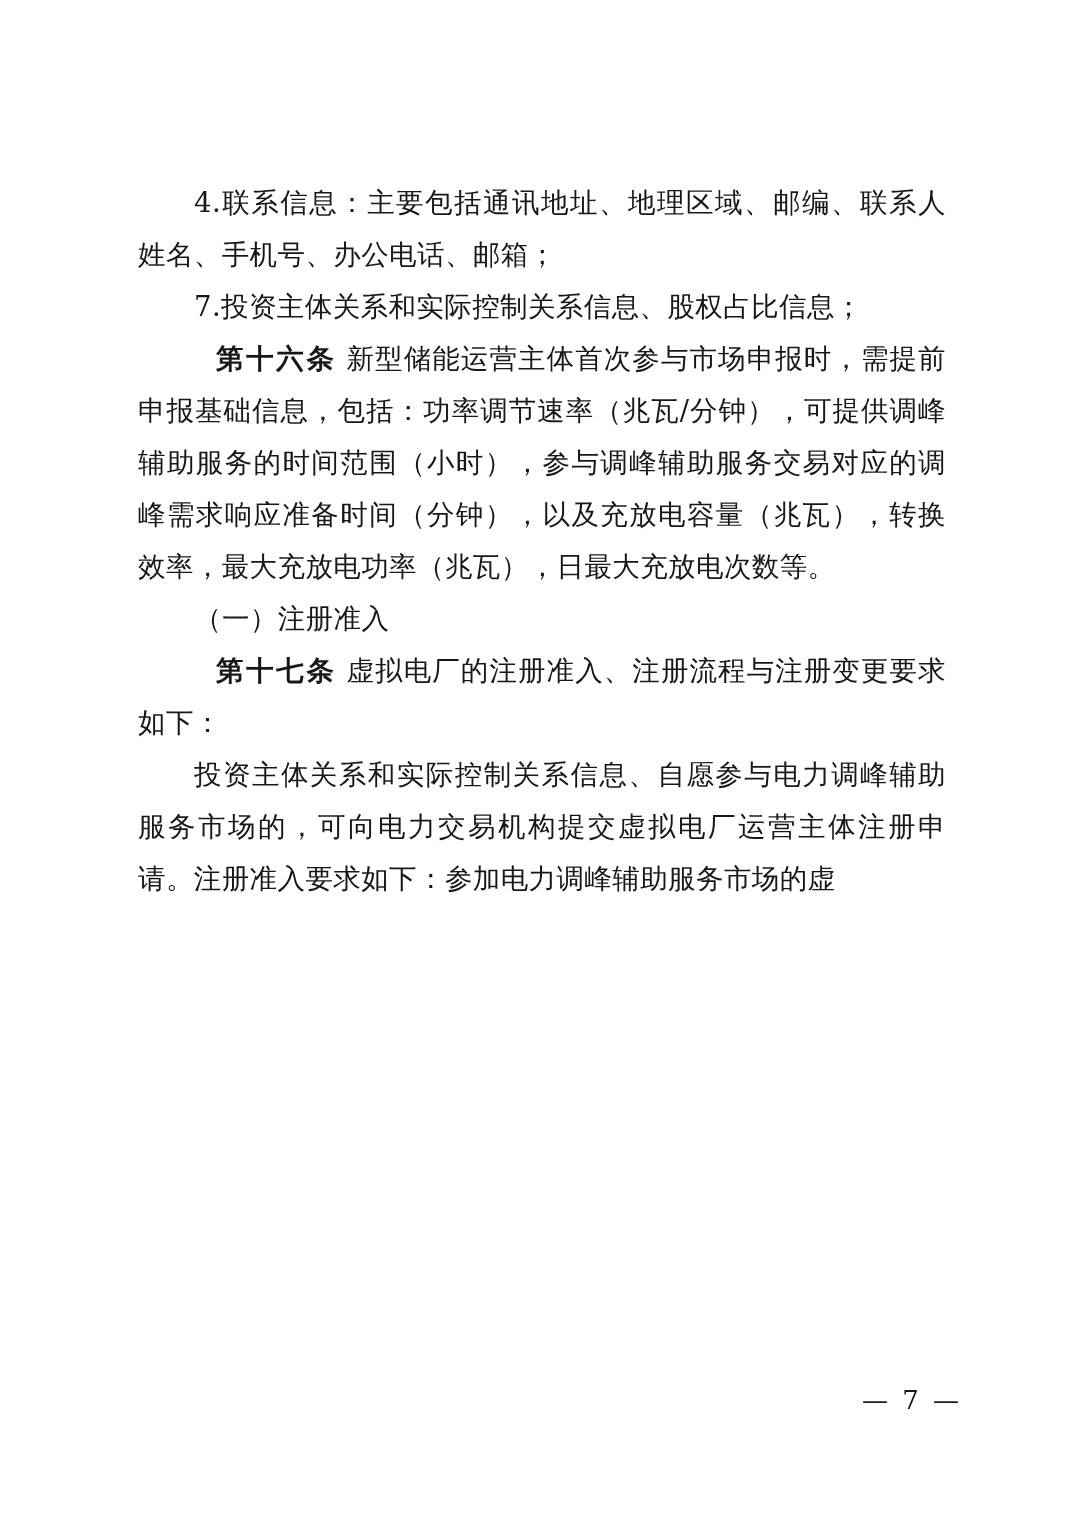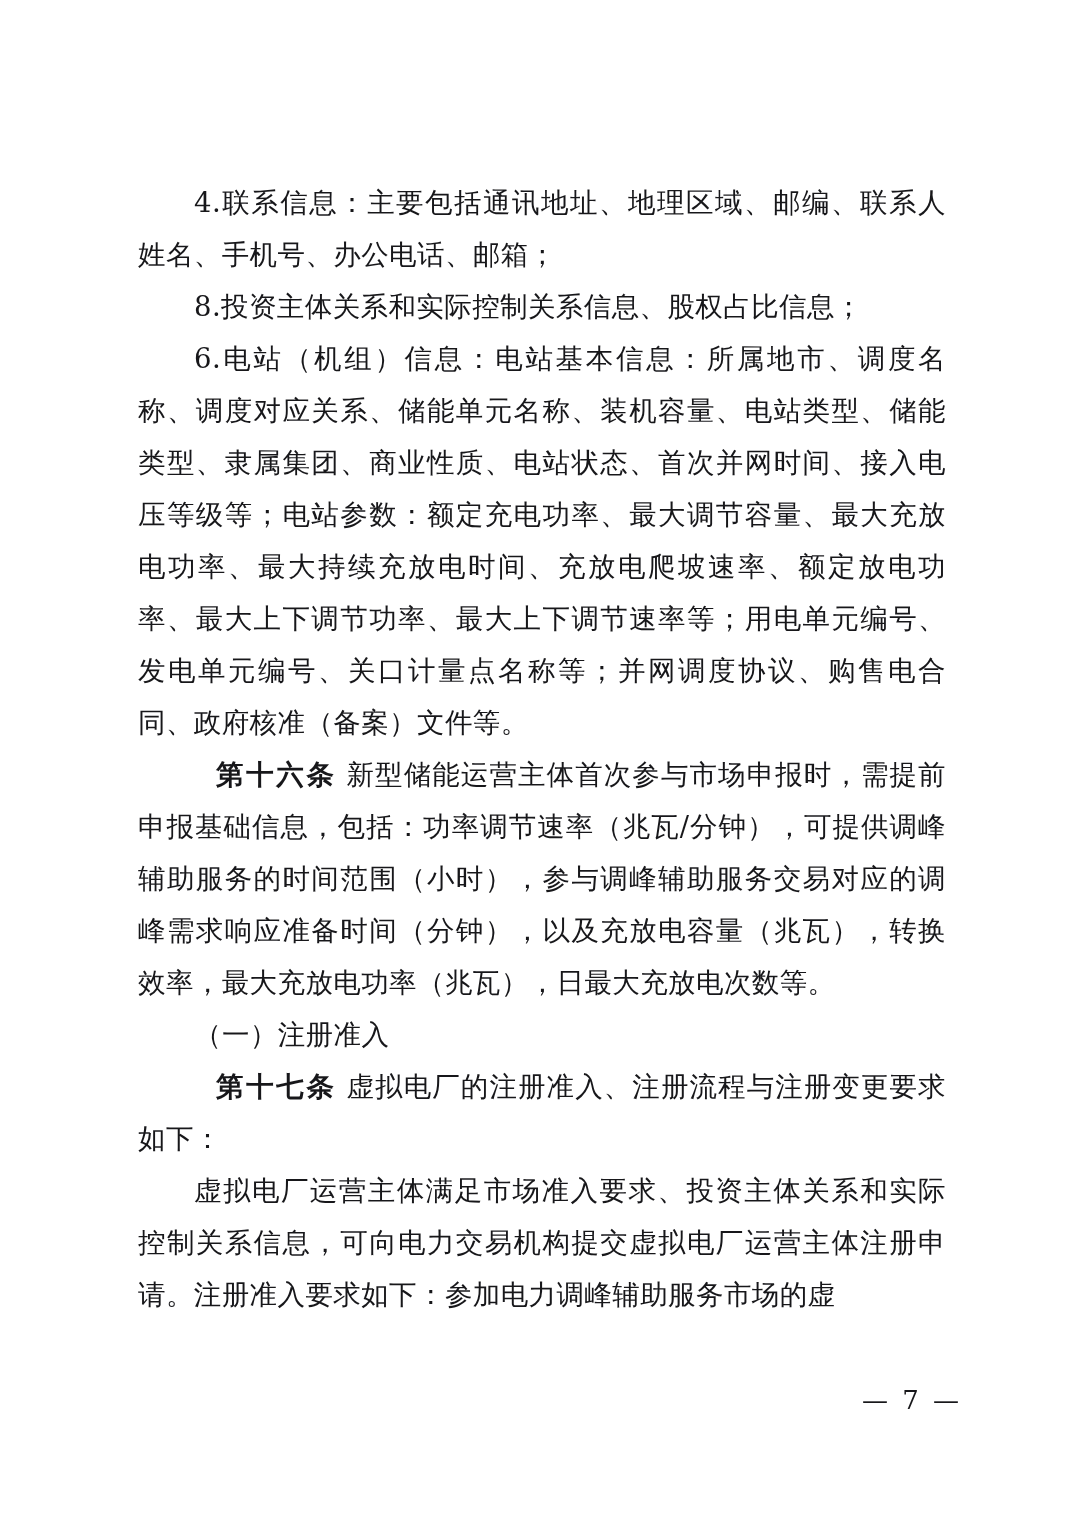--- a/index.html
+++ b/index.html
@@ -54,28 +54,27 @@
   }
 </style>
 </head>
 <body>
 
 <div class="page">
   <div class="content">
 
     <p class="para indent">4.联系信息：主要包括通讯地址、地理区域、邮编、联系人姓名、手机号、办公电话、邮箱；</p>
 
-    <p class="para indent">8.投资主体关系和实际控制关系信息、股权占比信息；</p>
+    <p class="para indent">7.投资主体关系和实际控制关系信息、股权占比信息；</p>
 
-    <p class="para indent">6.电站（机组）信息：电站基本信息：所属地市、调度名称、调度对应关系、储能单元名称、装机容量、电站类型、储能类型、隶属集团、商业性质、电站状态、首次并网时间、接入电压等级等；电站参数：额定充电功率、最大调节容量、最大充放电功率、最大持续充放电时间、充放电爬坡速率、额定放电功率、最大上下调节功率、最大上下调节速率等；用电单元编号、发电单元编号、关口计量点名称等；并网调度协议、购售电合同、政府核准（备案）文件等。</p>
 
     <p class="para indent"><span class="bold-head">第十六条</span><span> 新型储能运营主体首次参与市场申报时，需提前申报基础信息，包括：功率调节速率（兆瓦/分钟），可提供调峰辅助服务的时间范围（小时），参与调峰辅助服务交易对应的调峰需求响应准备时间（分钟），以及充放电容量（兆瓦），转换效率，最大充放电功率（兆瓦），日最大充放电次数等。</span></p>
 
     <p class="para indent">（一）注册准入</p>
 
     <p class="para indent"><span class="bold-head">第十七条</span><span> 虚拟电厂的注册准入、注册流程与注册变更要求如下：</span></p>
 
-    <p class="para indent">虚拟电厂运营主体满足市场准入要求、投资主体关系和实际控制关系信息，可向电力交易机构提交虚拟电厂运营主体注册申请。注册准入要求如下：参加电力调峰辅助服务市场的虚</p>
+    <p class="para indent">投资主体关系和实际控制关系信息、自愿参与电力调峰辅助服务市场的，可向电力交易机构提交虚拟电厂运营主体注册申请。注册准入要求如下：参加电力调峰辅助服务市场的虚</p>
 
   </div>
 
   <div class="footer">— 7 —</div>
 </div>
 
 </body></html>

